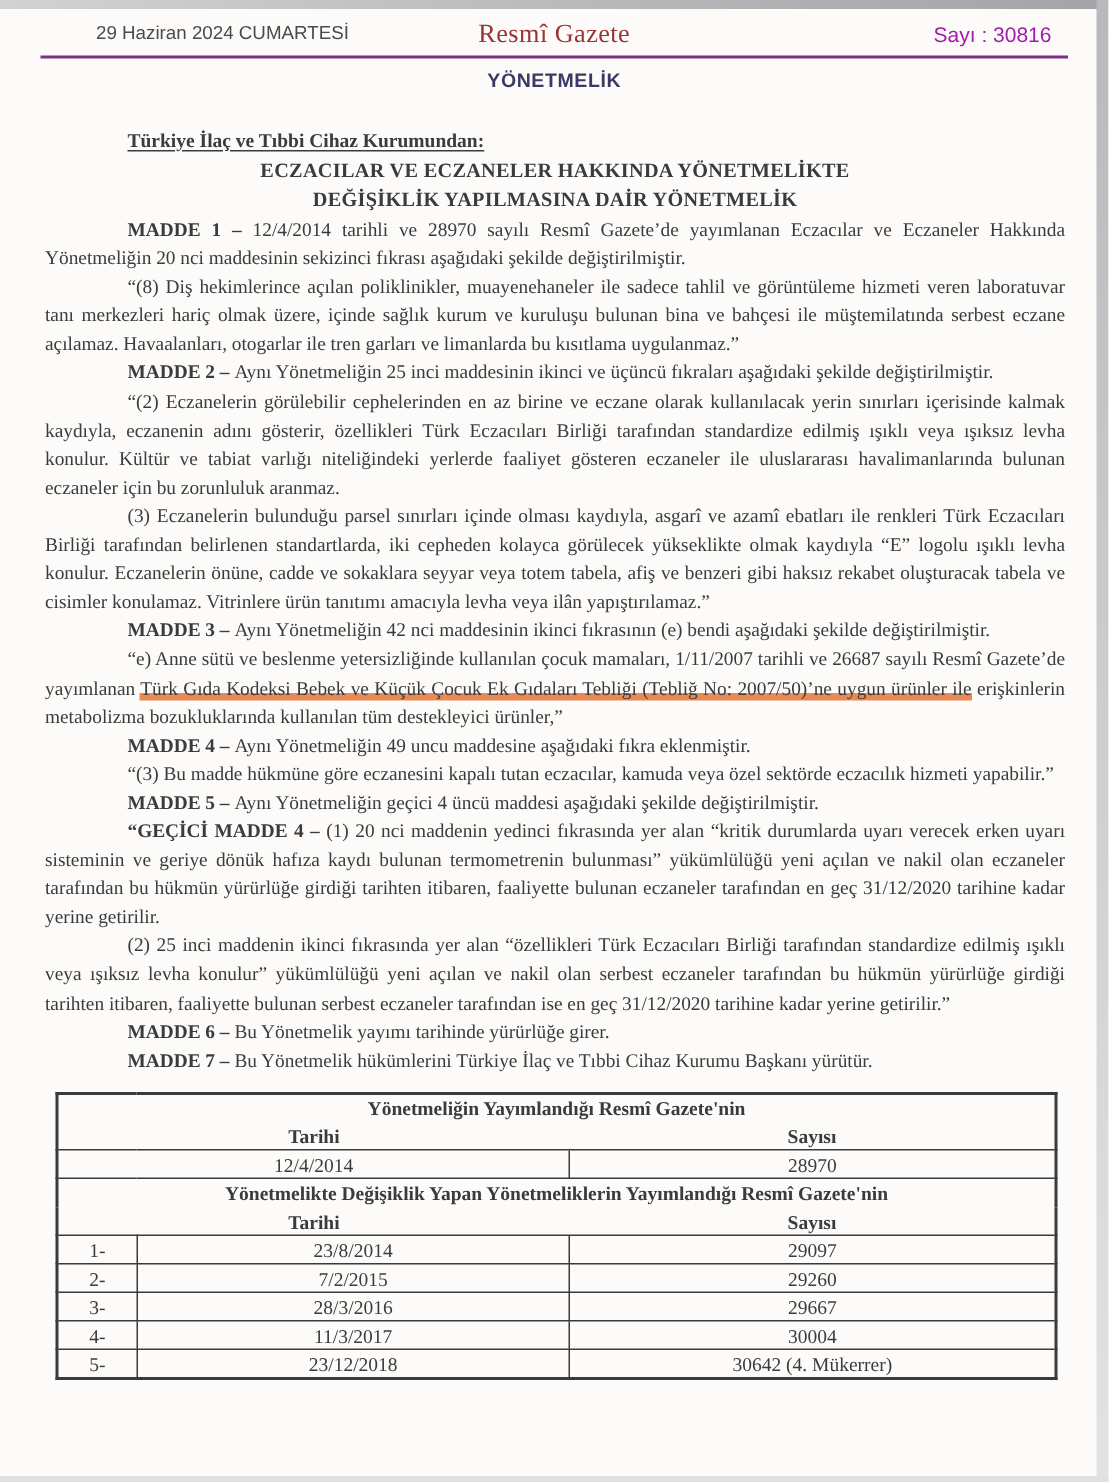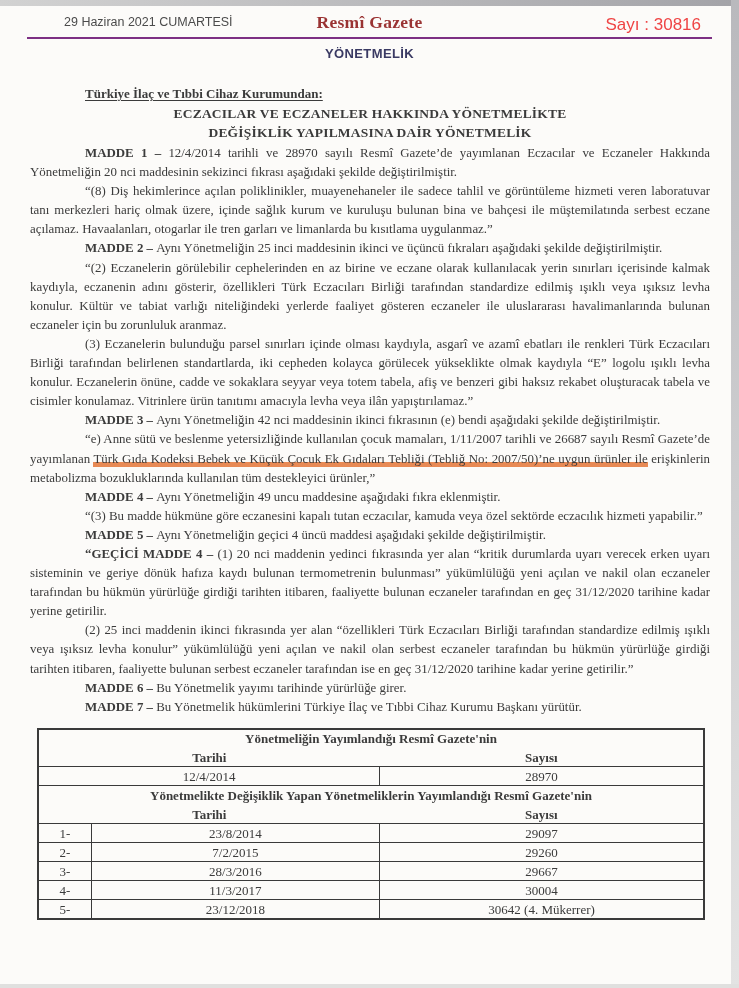--- a/index.html
+++ b/index.html
@@ -24,23 +24,23 @@
   .edge-top{position:absolute;top:0;left:0;right:0;height:6px;
     background:linear-gradient(90deg,#d2d2d2,#a3a3a8);}
   .edge-right{position:absolute;top:0;right:0;width:8px;height:100%;
     background:linear-gradient(180deg,#b9b9bd,#e3e3e3);}
   .edge-bottom{position:absolute;bottom:0;left:0;right:0;height:4px;background:#e0e0df;}
 
   .masthead{position:relative;margin-top:12px;height:22px;}
   .m-date{position:absolute;left:64px;top:3px;
     font-family:"Liberation Sans", sans-serif;font-size:12.5px;color:#4b4b4b;}
   .m-title{display:block;text-align:center;
-    font-size:17.5px;font-weight:bold;color:var(--c-masthead);letter-spacing:.3px;}
+    font-size:17.5px;font-weight:normal;color:var(--c-masthead);letter-spacing:.3px;}
   .m-issue{position:absolute;right:38px;top:3px;
-    font-family:"Liberation Sans", sans-serif;font-size:17px;color:#ef4444;}
+    font-family:"Liberation Sans", sans-serif;font-size:14px;color:#a21caf;}
   .rule{height:2px;background:var(--c-rule);margin:3px 27px 0 27px;}
 
   .section-heading{margin-top:7px;text-align:center;
     font-family:"Liberation Sans", sans-serif;font-weight:bold;
     font-size:13px;letter-spacing:.4px;color:var(--c-section);}
 
   .content{width:680px;margin:0 auto 0 30px;}
   .authority{margin-top:25px;padding-left:55px;font-weight:bold;font-size:13px;
     text-decoration:underline;text-underline-offset:2px;}
   .doc-title{text-align:center;font-weight:bold;font-size:13.5px;line-height:19px;letter-spacing:.2px;}
@@ -65,21 +65,21 @@
 </style>
 </head>
 <body>
 
 <div class="page">
   <div class="edge-top"></div>
   <div class="edge-right"></div>
   <div class="edge-bottom"></div>
 
   <div class="masthead">
-    <span class="m-date">29 Haziran 2021 CUMARTESİ</span>
+    <span class="m-date">29 Haziran 2024 CUMARTESİ</span>
     <span class="m-title">Resmî Gazete</span>
     <span class="m-issue">Sayı : 30816</span>
   </div>
   <div class="rule"></div>
 
   <div class="section-heading">YÖNETMELİK</div>
 
   <div class="content">
     <div class="authority">Türkiye İlaç ve Tıbbi Cihaz Kurumundan:</div>
     <div class="doc-title first">ECZACILAR VE ECZANELER HAKKINDA YÖNETMELİKTE</div>

